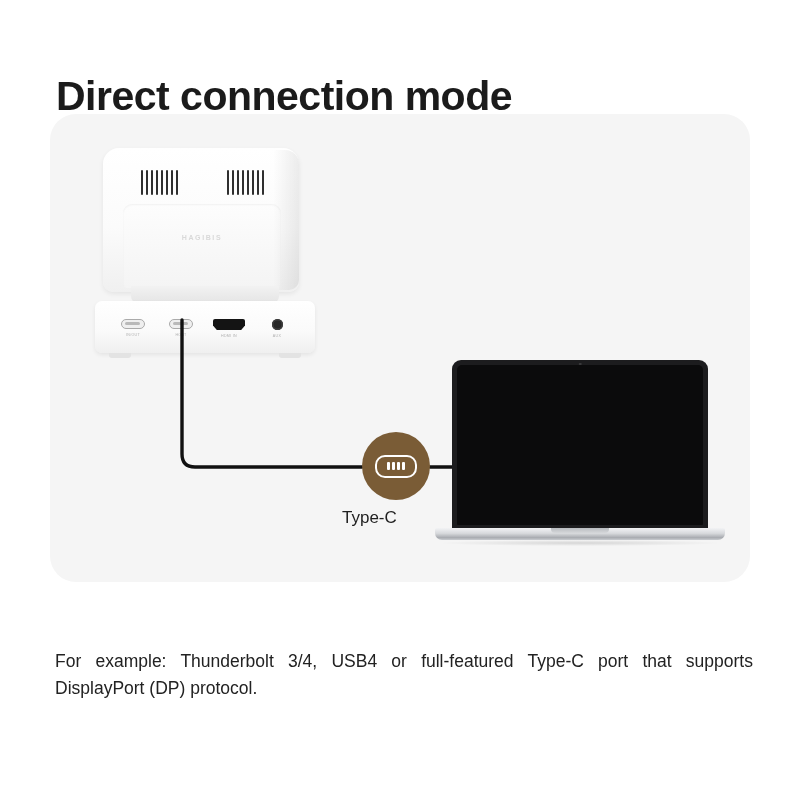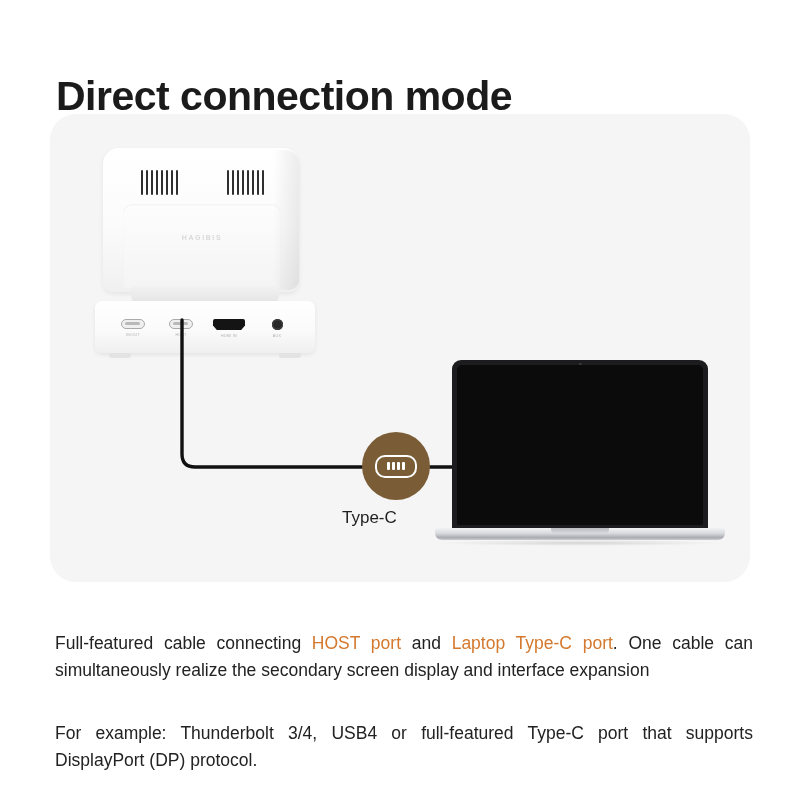--- a/index.html
+++ b/index.html
@@ -395,16 +395,15 @@
       <div class="laptop-camera"></div>
     </div>
     <div class="laptop-base"></div>
     <div class="laptop-notch"></div>
     <div class="laptop-shadow"></div>
   </div>
 
 </div>
 
 <div class="body-copy">
-  <p class="para first"><span>Full-featured cable connecting </span><span class="hl">HOST port</span><span> and </span><span class="hl">Laptop Type-C port</span><span>. One cable can simultaneously realize the secondary screen display and interface expansion</span></p>
 
   <p class="para second">For example: Thunderbolt 3/4, USB4 or full-featured Type-C port that supports DisplayPort (DP) protocol.</p>
 </div>
 
 </body></html>

